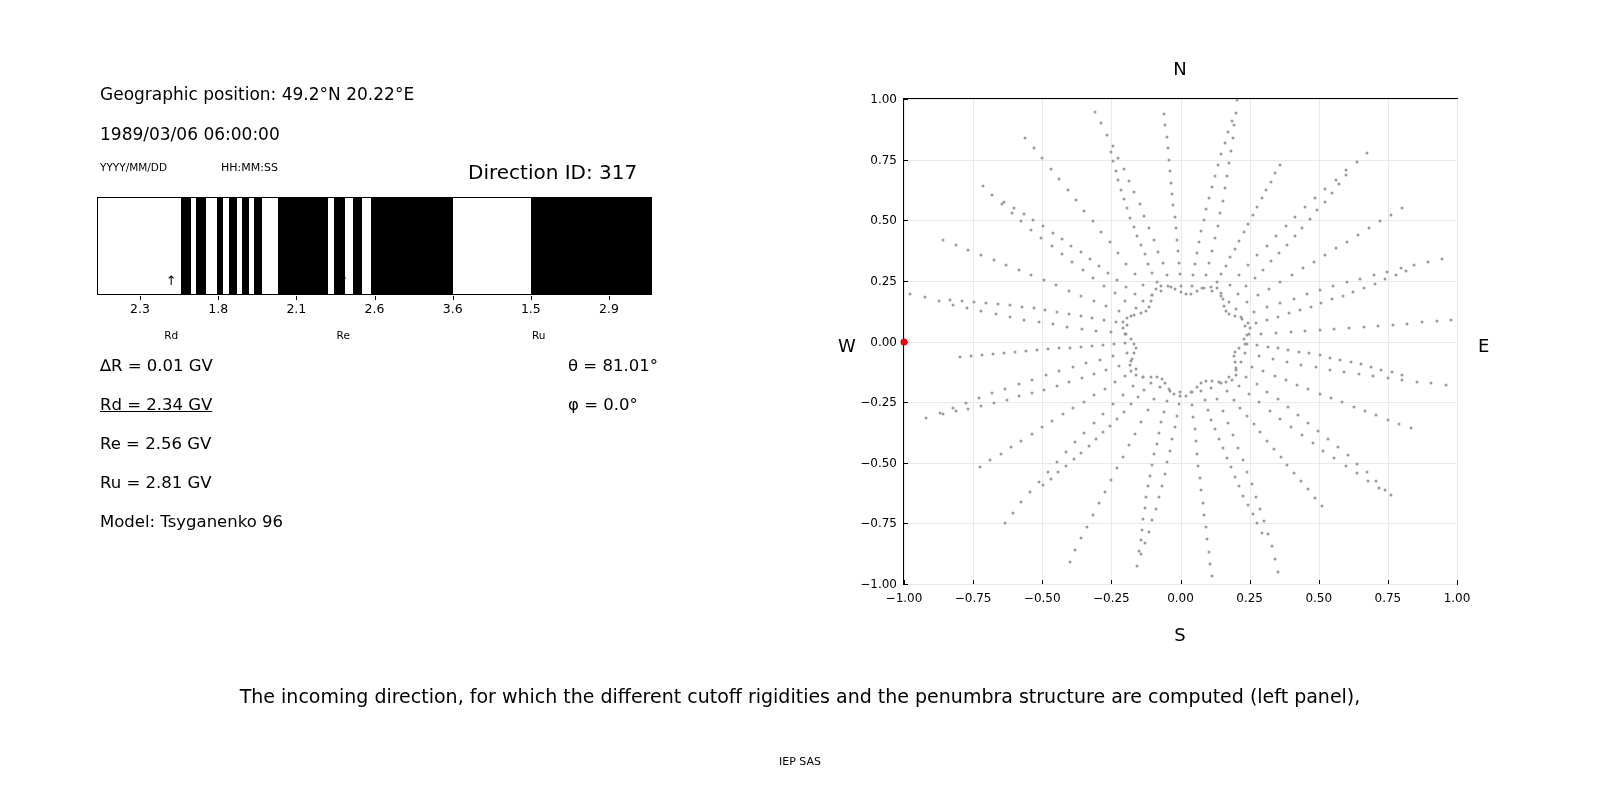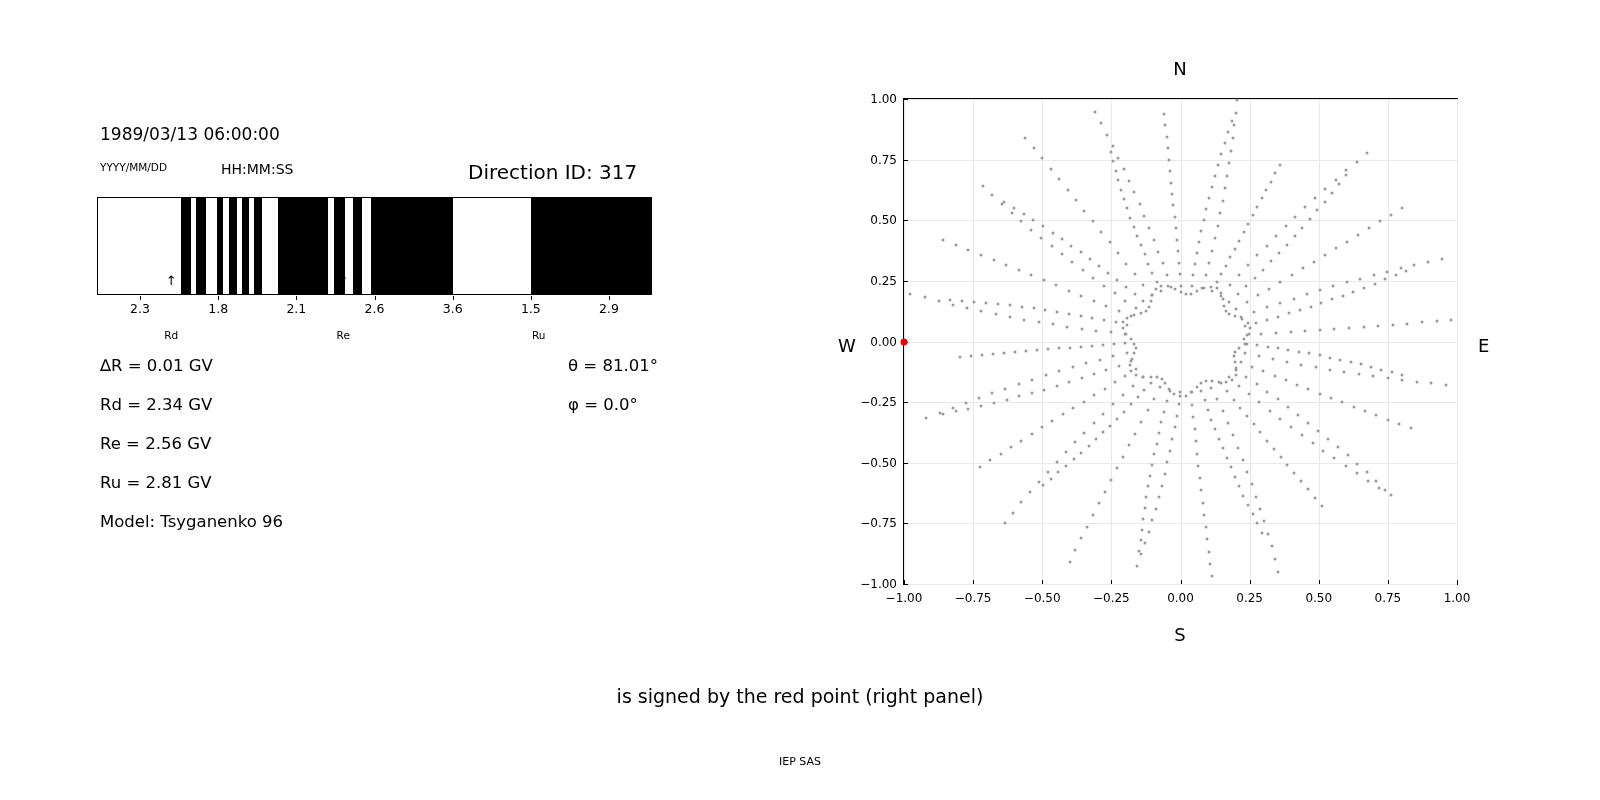--- a/index.html
+++ b/index.html
@@ -11,21 +11,21 @@
     overflow:hidden;
   }
   .panel-left{position:absolute;left:0;top:0;width:760px;height:660px;}
   .panel-right{position:absolute;left:800px;top:0;width:760px;height:660px;}
 
   .txt{position:absolute;white-space:nowrap;}
 
   #geo-position{left:100px;top:84px;font-size:17px;}
   #datetime{left:100px;top:124px;font-size:17px;}
   #fmt-date{left:100px;top:161px;font-size:10.5px;}
-  #fmt-time{left:221px;top:161px;font-size:14px;}
+  #fmt-time{left:221px;top:161px;font-size:11px;}
   #direction-id{left:468px;top:160px;font-size:20px;}
 
   
   #penumbra-wrap{position:absolute;left:97px;top:197px;width:555px;height:98px;}
   #penumbra-axis-box{position:absolute;left:0;top:0;width:100%;height:100%;
     border:1px solid #000;box-sizing:border-box;background:#fff;}
   .band{position:absolute;top:0;height:100%;background:#000;}
 
   .tickwrap{position:absolute;left:97px;top:296px;width:555px;height:60px;}
   .tick{position:absolute;top:0;width:1px;height:4px;background:#000;}
@@ -56,21 +56,22 @@
   #compass-e{left:678px;top:335px;}
 
   #caption{position:absolute;left:0;top:680px;width:1600px;text-align:center;
     font-size:19px;line-height:1.72;}
   #footer{position:absolute;left:0;top:755px;width:1600px;text-align:center;font-size:11px;}
 </style>
 </head>
 <body>
 
 <div class="panel-left">
-  <div class="txt" id="datetime">1989/03/13 06:00:00</div>
+  <div class="txt" id="geo-position">Geographic position: 49.2°N 20.22°E</div>
+  <div class="txt" id="datetime">1989/03/06 06:00:00</div>
   <div class="txt" id="fmt-date">YYYY/MM/DD</div>
   <div class="txt" id="fmt-time">HH:MM:SS</div>
   <div class="txt" id="direction-id">Direction ID: 317</div>
 
   <div id="penumbra-wrap">
     <div id="penumbra-axis-box"></div>
     <div id="penumbra-bands">
         <div class="band" style="left: 84.4225px; width: 9.38028px;"></div>
         <div class="band" style="left: 99.2746px; width: 9.38028px;"></div>
         <div class="band" style="left: 119.599px; width: 6.25352px;"></div>
@@ -102,21 +103,21 @@
       <div class="ticklabel" style="left: 512.007px;">2.9</div>
       <div class="arrow" style="left: 74.2606px;">↑</div>
       <div class="arrowlabel" style="left: 74.2606px;">Rd</div>
       <div class="arrow" style="left: 246.232px;">↑</div>
       <div class="arrowlabel" style="left: 246.232px;">Re</div>
       <div class="arrow" style="left: 441.655px;">↑</div>
       <div class="arrowlabel" style="left: 441.655px;">Ru</div>
     </div>
 
   <div class="valline" style="left:100px;top:356px;">∆R = 0.01 GV</div>
-  <div class="valline" style="left:100px;top:395px;">Rd = 2.34 GV</div>
+  <div class="valline" style="left:100px;top:395px;text-decoration:underline;">Rd = 2.34 GV</div>
   <div class="valline" style="left:100px;top:434px;">Re = 2.56 GV</div>
   <div class="valline" style="left:100px;top:473px;">Ru = 2.81 GV</div>
   <div class="valline" style="left:100px;top:512px;">Model: Tsyganenko 96</div>
   <div class="valline" style="left:568px;top:356px;">θ = 81.01°</div>
   <div class="valline" style="left:568px;top:395px;">φ = 0.0°</div>
 </div>
 
 <div class="panel-right">
   <div class="compass" id="compass-n">N</div>
   <div class="compass" id="compass-s">S</div>
@@ -820,15 +821,15 @@
         <div class="xtickmark" style="left: 483.875px; top: 481px;"></div>
         <div class="xtick" style="left: 483.875px;">0.75</div>
         <div class="xtickmark" style="left: 553px; top: 481px;"></div>
         <div class="xtick" style="left: 553px;">1.00</div>
       </div>
     <div id="red-point" style="left: 0px; top: 242.5px; background: rgb(232, 0, 11);"></div>
   </div>
 </div>
 
 <div id="caption">
-  <div>is signed by the red point (right panel)</div>
+  <div>The incoming direction, for which the different cutoff rigidities and the penumbra structure are computed (left panel),</div>
 </div>
 <div id="footer">IEP SAS</div>
 
 </body></html>

